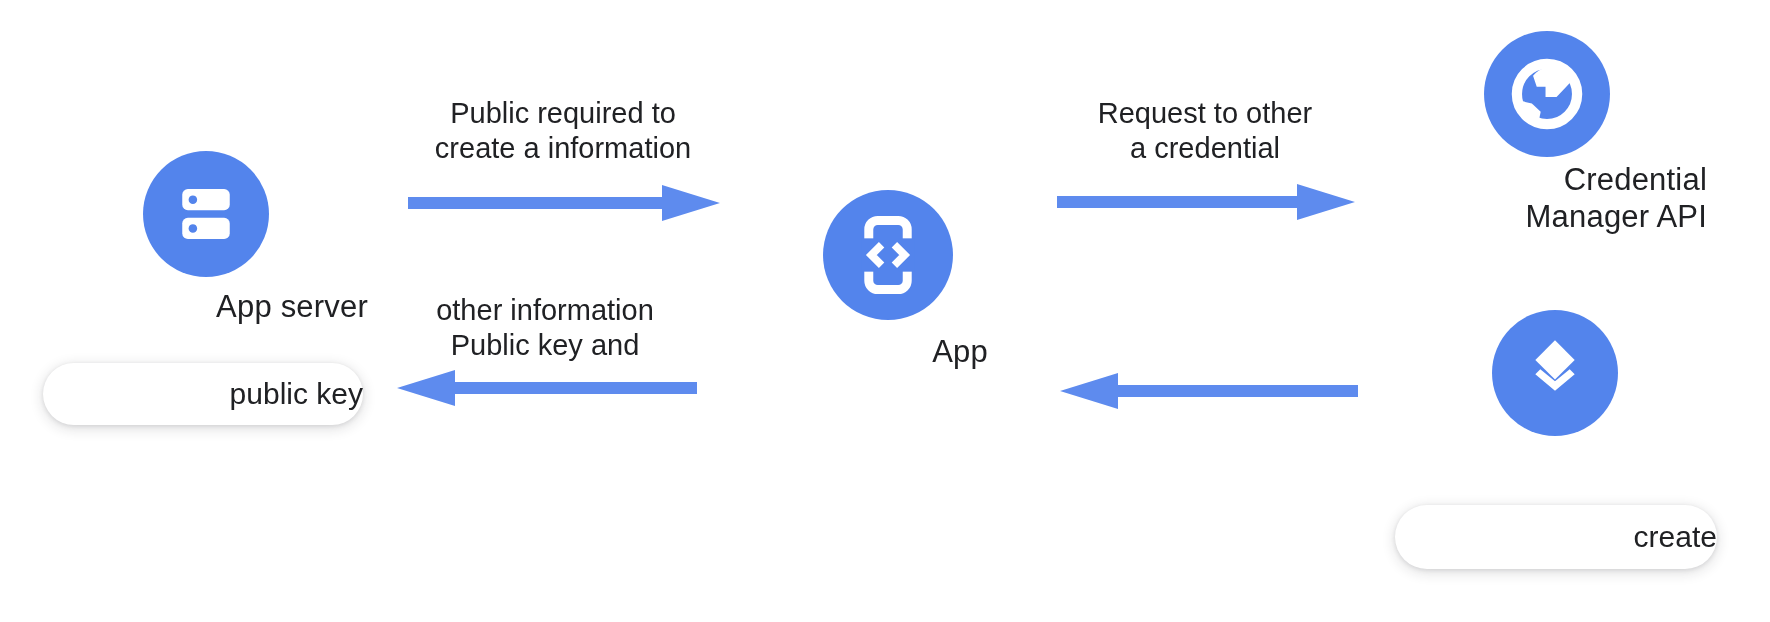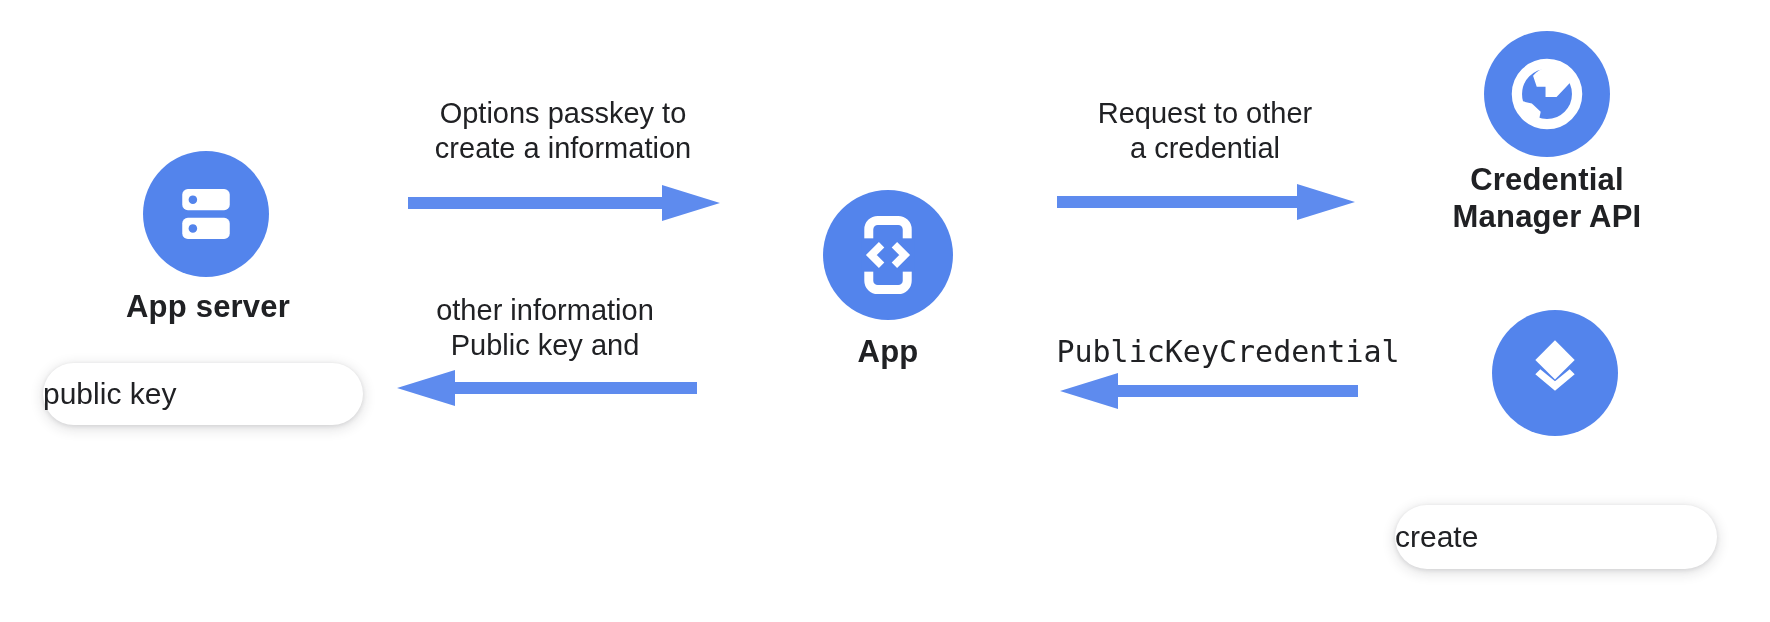--- a/index.html
+++ b/index.html
@@ -13,27 +13,27 @@
     position:relative;width:1770px;height:622px;background:#fff;overflow:hidden;
     font-family:"Liberation Sans",sans-serif;color:var(--text-color);
   }
   .abs{position:absolute;}
   .node-circle{
     border-radius:50%;background:var(--node-blue);
     display:flex;align-items:center;justify-content:center;
   }
   .node-circle svg{display:block;}
   .node-label{
-    text-align:center;font-size:31px;font-weight:700;line-height:37px;
+    text-align:right;font-size:31px;font-weight:400;line-height:37px;
     color:var(--text-color);letter-spacing:.2px;
   }
   .pill{
     background:var(--pill-bg);border-radius:34px;
     box-shadow:0 3px 14px rgba(32,33,36,.16),0 1px 4px rgba(32,33,36,.10);
-    display:flex;align-items:center;justify-content:flex-start;
+    display:flex;align-items:center;justify-content:flex-end;
     font-size:30px;font-weight:500;color:var(--text-color);
   }
   .caption{
     text-align:center;font-size:29px;line-height:35px;font-weight:400;
     color:var(--text-color);
   }
   .caption.mono{
     font-family:"DejaVu Sans Mono","Liberation Mono",monospace;
     font-size:30px;letter-spacing:0;
   }
@@ -54,21 +54,21 @@
       <rect class="icon-white" x="13" y="35" width="38" height="17" rx="4.5"></rect>
       <circle class="icon-blue" cx="21.5" cy="43.5" r="3.4"></circle>
     </svg>
   </div>
   <div class="abs node-label" style="left:48px;top:288px;width:320px;">App server</div>
   <div class="abs pill" style="left:43px;top:363px;width:320px;height:62px;">
     <span>public key</span>
   </div>
 
   <div class="abs caption" style="left:403px;top:96px;width:320px;">
-    <div>Options passkey to</div>
+    <div>Public required to</div>
     <div>create a information</div>
   </div>
   <svg class="abs arrow" style="left:408px;top:185px;" width="312" height="36" viewBox="0 0 312 36">
     <rect x="0" y="12" width="262" height="12"></rect>
     <polygon points="254,0 312,18 254,36"></polygon>
   </svg>
 
   <div class="abs node-circle" style="left:823px;top:190px;width:130px;height:130px;">
     <svg width="82" height="82" viewBox="0 0 64 64">
       <rect class="stroke-white" x="17" y="5" width="30" height="54" rx="7" stroke-width="7"></rect>
@@ -94,21 +94,20 @@
       <circle class="stroke-white" cx="32" cy="32" r="20.5" stroke-width="7"></circle>
       <path class="icon-white" d="M31 14 c7 -1 14 3 17.5 9.5 l-10 10.5 h-7.5 v-7 h-6 l-2.5 -7.5 c2.5 -3 5.5 -4.5 8.5 -5.5 z"></path>
       <path class="icon-white" d="M13.5 36.5 c2 6.5 7 11.5 13 13.5 l1.2 -6 -6 -5.5 -8.2 -2 z"></path>
     </svg>
   </div>
   <div class="abs node-label" style="left:1387px;top:161px;width:320px;">
     <div>Credential</div>
     <div>Manager API</div>
   </div>
 
-  <div class="abs caption mono" style="left:1028px;top:334px;width:400px;">PublicKeyCredential</div>
   <svg class="abs arrow" style="left:1060px;top:373px;" width="298" height="36" viewBox="0 0 298 36">
     <polygon points="58,0 0,18 58,36"></polygon>
     <rect x="52" y="12" width="246" height="12"></rect>
   </svg>
 
   <div class="abs node-circle" style="left:1492px;top:310px;width:126px;height:126px;">
     <svg width="84" height="84" viewBox="0 0 64 64">
       <polygon class="icon-white" points="32,7 47,22 32,37 17,22"></polygon>
       <path class="icon-white" d="M17 33 L32 45.5 L47 33 L43.2 29.2 L32 38.3 L20.8 29.2 Z"></path>
     </svg>

